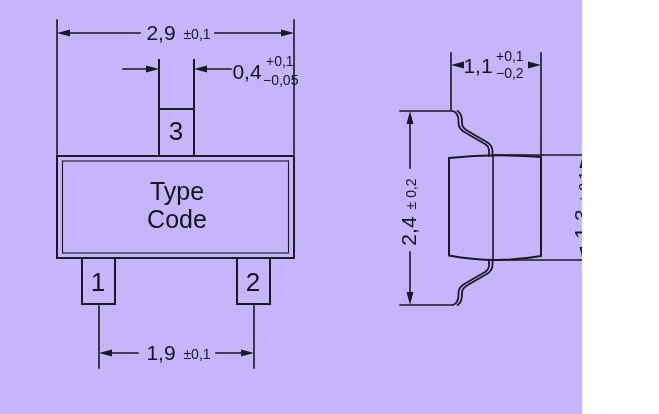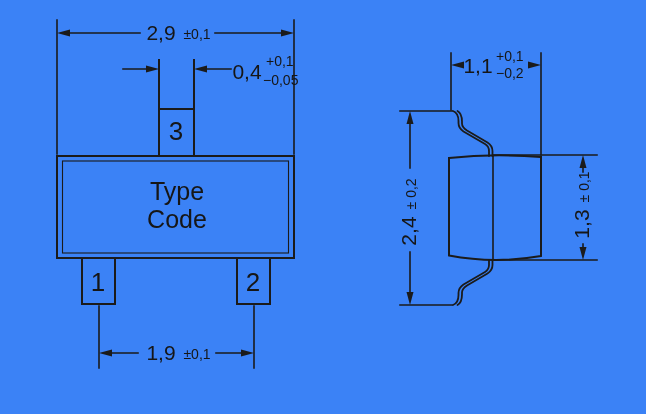--- a/index.html
+++ b/index.html
@@ -1,16 +1,16 @@
 <!DOCTYPE html>
 <html><head>
 <meta charset="utf-8">
 <style>
   html,body{margin:0;padding:0;background:#ffffff;}
-  .canvas{position:relative;width:646px;height:414px;background:#3b82f6;overflow:hidden;}
+  .canvas{position:relative;width:582px;height:414px;background:#c4b5fd;overflow:hidden;}
   svg{display:block;}
   svg text{fill:#161616;font-family:"Liberation Sans","DejaVu Sans",sans-serif;}
   .ln{stroke:#1b1b1b;fill:none;stroke-linecap:square;}
   .w2{stroke-width:2;}
   .w16{stroke-width:1.6;}
   .w1{stroke-width:1.1;}
   .lead{stroke-width:1.8;stroke-linecap:round;stroke-linejoin:round;}
   .arrow{fill:#1b1b1b;stroke:none;}
   .big{font-size:21px;}
   .small{font-size:14px;}

